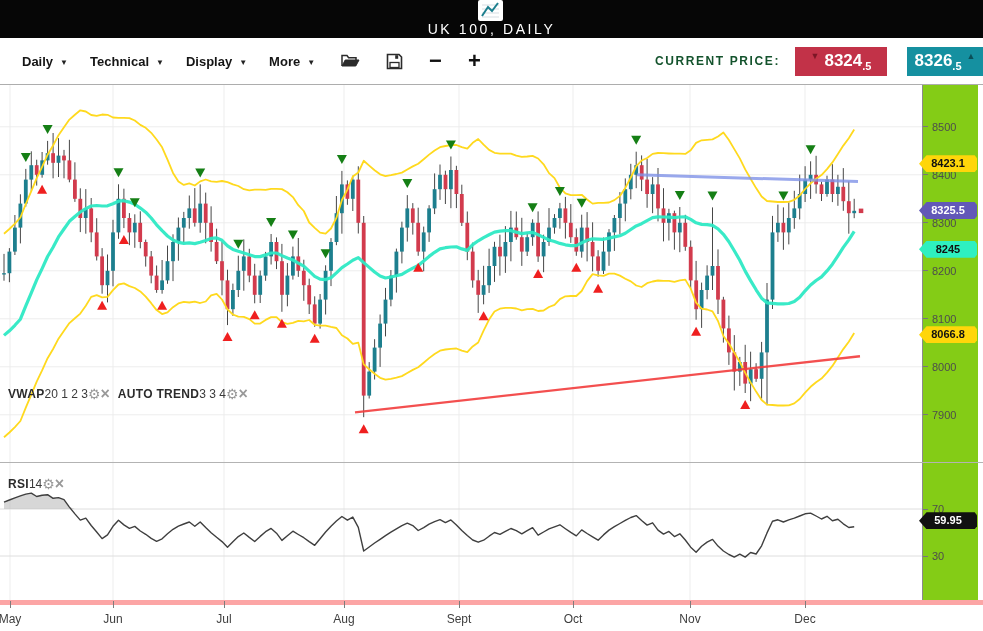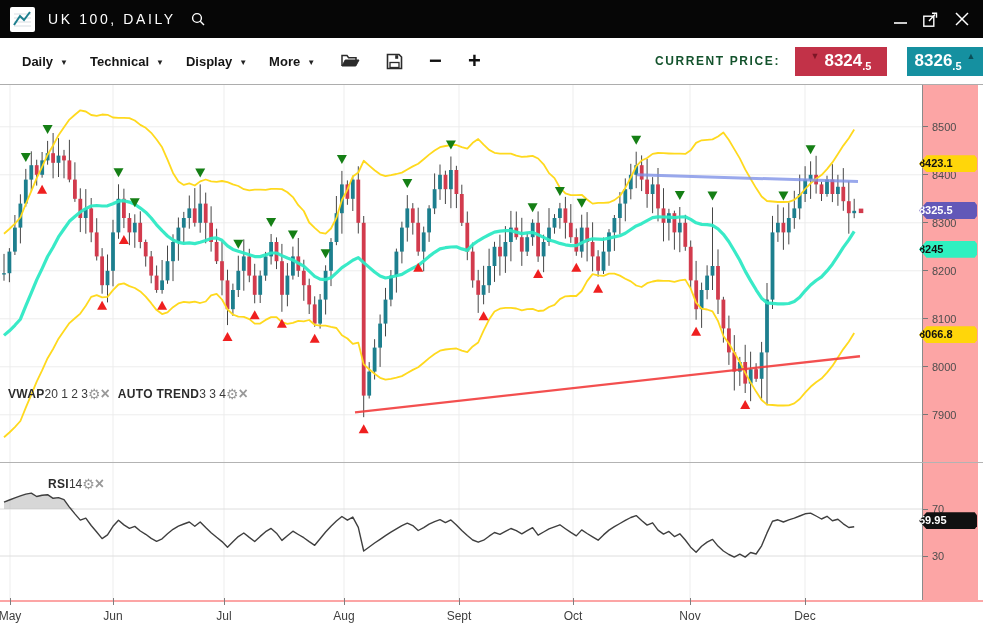--- a/index.html
+++ b/index.html
@@ -1,19 +1,19 @@
 <!DOCTYPE html>
 <html><head>
 <meta charset="utf-8">
 <style>
   html,body{margin:0;padding:0;background:#fff;}
   body{width:983px;height:631px;overflow:hidden;position:relative;
        font-family:"Liberation Sans",sans-serif;-webkit-font-smoothing:antialiased;}
   
-  .titlebar{height:38px;background:#060606;display:flex;align-items:center;}
+  .titlebar{height:38px;background:#060606;display:flex;align-items:center;flex-direction:column;}
   .logo{width:25px;height:25px;background:#fff;border-radius:2px;margin:0 13px 0 10px;
         display:flex;align-items:center;justify-content:center;}
   .wtitle{color:#fff;font-size:14px;letter-spacing:2.6px;font-weight:400;}
   .tsearch{margin-left:14px;display:flex;align-items:center;cursor:pointer;}
   .wctrls{margin-left:auto;display:flex;align-items:center;gap:16px;margin-right:14px;}
   .wbtn{cursor:pointer;display:flex;align-items:center;}
   
   .toolbar{height:47px;background:#fff;border-bottom:1px solid #adadad;display:flex;
            align-items:center;box-sizing:border-box;}
   .dd{display:flex;align-items:center;gap:7px;margin-left:22px;cursor:pointer;
@@ -29,34 +29,34 @@
   .badge .small{font-size:11px;align-self:flex-end;margin-bottom:4px;}
   .badge.sell{background:#c23248;width:92px;margin-left:15px;}
   .badge.buy{background:#1590a0;width:76px;margin-left:20px;}
   .arr{font-size:9px;transform:translateY(-5px);}
   .arr.down{color:#7d1626;margin-right:5px;}
   .arr.up{color:#0a4f58;margin-left:5px;}
   
   .chartarea{position:relative;height:377px;}
   .plot{position:absolute;left:0;top:0;width:922px;height:377px;overflow:hidden;}
   .gutter{position:absolute;left:922px;top:0;width:56px;height:100%;
-          border-left:1px solid #8a8a8a;box-sizing:border-box;background:#fca5a5;
+          border-left:1px solid #8a8a8a;box-sizing:border-box;background:#84cc16;
           font-size:11px;color:#4d4d4d;}
   .tick{position:absolute;left:0;display:flex;align-items:center;height:14px;}
   .dash{width:5px;height:1px;background:#777;margin-right:4px;}
   .ptag{position:absolute;left:-4px;width:58px;height:17px;line-height:17px;
-        text-align:left;font-size:11px;font-weight:bold;
+        text-align:center;font-size:11px;font-weight:bold;
         clip-path:polygon(0 50%,13% 0,96% 0,100% 18%,100% 82%,96% 100%,13% 100%);}
   .indrow{position:absolute;display:flex;align-items:center;gap:0;font-size:12px;color:#2c2c2c;}
   .indname{font-weight:bold;letter-spacing:.3px;}
   .indparams{color:#3a3a3a;}
   .gear{font-family:"DejaVu Sans",sans-serif;color:#999;font-size:14px;cursor:pointer;line-height:12px;}
   .xicon{color:#999;font-size:16px;font-weight:bold;cursor:pointer;line-height:12px;}
   .rsiarea{position:relative;height:138px;border-top:1px solid #b3b3b3;box-sizing:border-box;}
-  .xaxis{position:relative;height:31px;border-top:2px solid #fca5a5;box-sizing:border-box;background:#fff;}
+  .xaxis{position:relative;height:31px;border-top:5px solid #fca5a5;box-sizing:border-box;background:#fff;}
   .mlabel{position:absolute;top:7px;transform:translateX(-50%);font-size:12px;color:#3f3f3f;}
   .mtick{position:absolute;top:-4px;width:1px;height:7px;background:#7d7d7d;}
   svg{display:block;}
 </style>
 </head>
 <body>
 
 <div class="titlebar">
   <div class="logo">
     <svg width="21" height="21" viewBox="0 0 21 21">
@@ -577,21 +577,21 @@
         <line x1="459" y1="0" x2="459" y2="137" stroke="#ededed" stroke-width="1"></line>
         <line x1="573" y1="0" x2="573" y2="137" stroke="#ededed" stroke-width="1"></line>
         <line x1="690" y1="0" x2="690" y2="137" stroke="#ededed" stroke-width="1"></line>
         <line x1="805" y1="0" x2="805" y2="137" stroke="#ededed" stroke-width="1"></line>
         <line x1="0" y1="46.0" x2="922" y2="46.0" stroke="#dedede" stroke-width="1"></line>
         <line x1="0" y1="93.0" x2="922" y2="93.0" stroke="#dedede" stroke-width="1"></line>
         <path d="M4.0 46L4.0 39.1L9.4 37.0L14.9 34.8L20.4 32.9L25.8 31.1L31.3 30.1L36.7 33.5L42.1 32.3L47.6 31.7L53.1 35.3L58.5 34.6L64.0 36.6L69.4 44.1L74.9 46Z" fill="#bdbdbd" opacity="0.6"></path>
         <path d="M4.0 39.1L9.4 37.0L14.9 34.8L20.4 32.9L25.8 31.1L31.3 30.1L36.7 33.5L42.1 32.3L47.6 31.7L53.1 35.3L58.5 34.6L64.0 36.6L69.4 44.1L74.9 50.9L80.3 57.1L85.8 55.2L91.2 62.5L96.7 69.0L102.1 75.6L107.5 71.9L113.0 63.3L118.5 57.2L123.9 61.9L129.4 65.4L134.8 63.4L140.3 68.0L145.7 71.3L151.2 75.4L156.6 78.3L162.1 75.8L167.5 70.8L173.0 66.3L178.4 63.1L183.8 61.0L189.3 59.0L194.8 63.3L200.2 59.0L205.7 64.6L211.1 69.7L216.6 74.3L222.0 78.6L227.5 84.2L232.9 78.7L238.3 73.6L243.8 70.0L249.3 74.4L254.7 78.5L260.2 73.4L265.6 68.7L271.1 65.4L276.5 70.2L281.9 77.4L287.4 72.7L292.9 68.2L298.3 71.5L303.8 74.7L309.2 78.6L314.7 82.3L320.1 75.8L325.6 69.0L331.0 63.2L336.4 58.0L341.9 53.5L347.4 57.2L352.8 54.1L358.3 64.3L363.7 88.0L369.2 84.0L374.6 80.0L380.1 76.3L385.5 72.6L390.9 69.1L396.4 65.8L401.9 62.6L407.3 60.1L412.8 62.6L418.2 67.5L423.7 64.6L429.1 61.2L434.6 58.6L440.0 56.7L445.4 59.6L450.9 56.9L456.4 61.9L461.8 67.4L467.3 72.5L472.7 77.0L478.2 79.2L483.6 77.2L489.1 73.2L494.5 69.5L499.9 71.3L505.4 68.4L510.9 65.5L516.3 67.7L521.8 70.9L527.2 67.6L532.6 64.6L538.1 72.2L543.6 69.0L549.0 65.9L554.5 63.8L559.9 61.8L565.4 65.7L570.8 69.4L576.3 72.9L581.7 66.9L587.1 70.5L592.6 73.9L598.1 77.2L603.5 71.9L609.0 67.1L614.4 63.7L619.9 60.5L625.3 57.4L630.8 54.5L636.2 52.6L641.6 57.5L647.1 62.1L652.6 59.8L658.0 67.1L663.5 71.1L668.9 68.4L674.4 73.6L679.8 70.8L685.3 77.0L690.7 84.2L696.1 89.2L701.6 83.3L707.1 79.1L712.5 76.4L718.0 83.1L723.4 88.0L728.9 91.5L734.3 94.1L739.8 91.1L745.2 94.1L750.6 89.5L756.1 91.0L761.6 82.8L767.0 69.9L772.5 58.2L777.9 56.8L783.4 59.0L788.8 56.8L794.3 55.2L799.7 53.0L805.1 50.8L810.6 50.1L816.1 53.0L821.5 56.0L827.0 53.3L832.4 57.8L837.9 56.3L843.3 60.8L848.8 64.5L854.2 63.8" fill="none" stroke="#3f3f3f" stroke-width="1.4" stroke-linejoin="round"></path>
       </svg>
   </div>
-  <div class="indrow" style="left:8px;top:14px;margin-left:40px;">
+  <div class="indrow" style="left:8px;top:14px;">
     <span class="indname">RSI</span>
     <span class="indparams">14</span>
     <span class="gear">⚙</span>
     <span class="xicon">×</span>
   </div>
   <div class="gutter" id="rsigutter">
       <div class="tick" style="top:39.0px">
         <span class="dash"></span>
         <span>70</span>
       </div>

